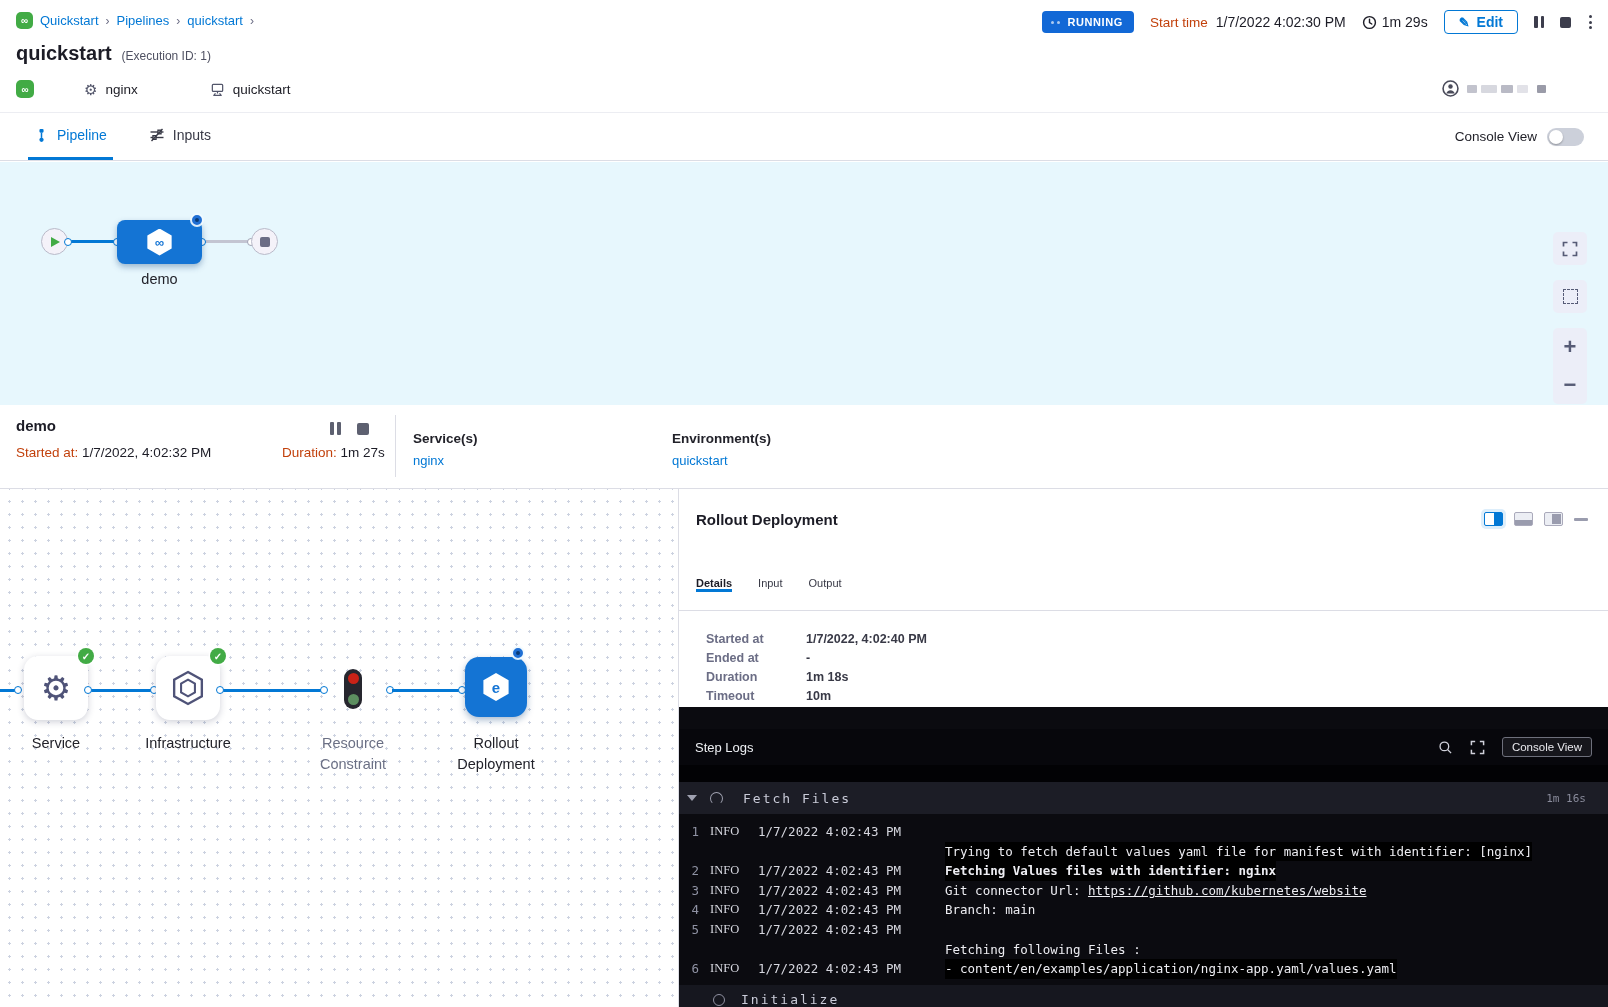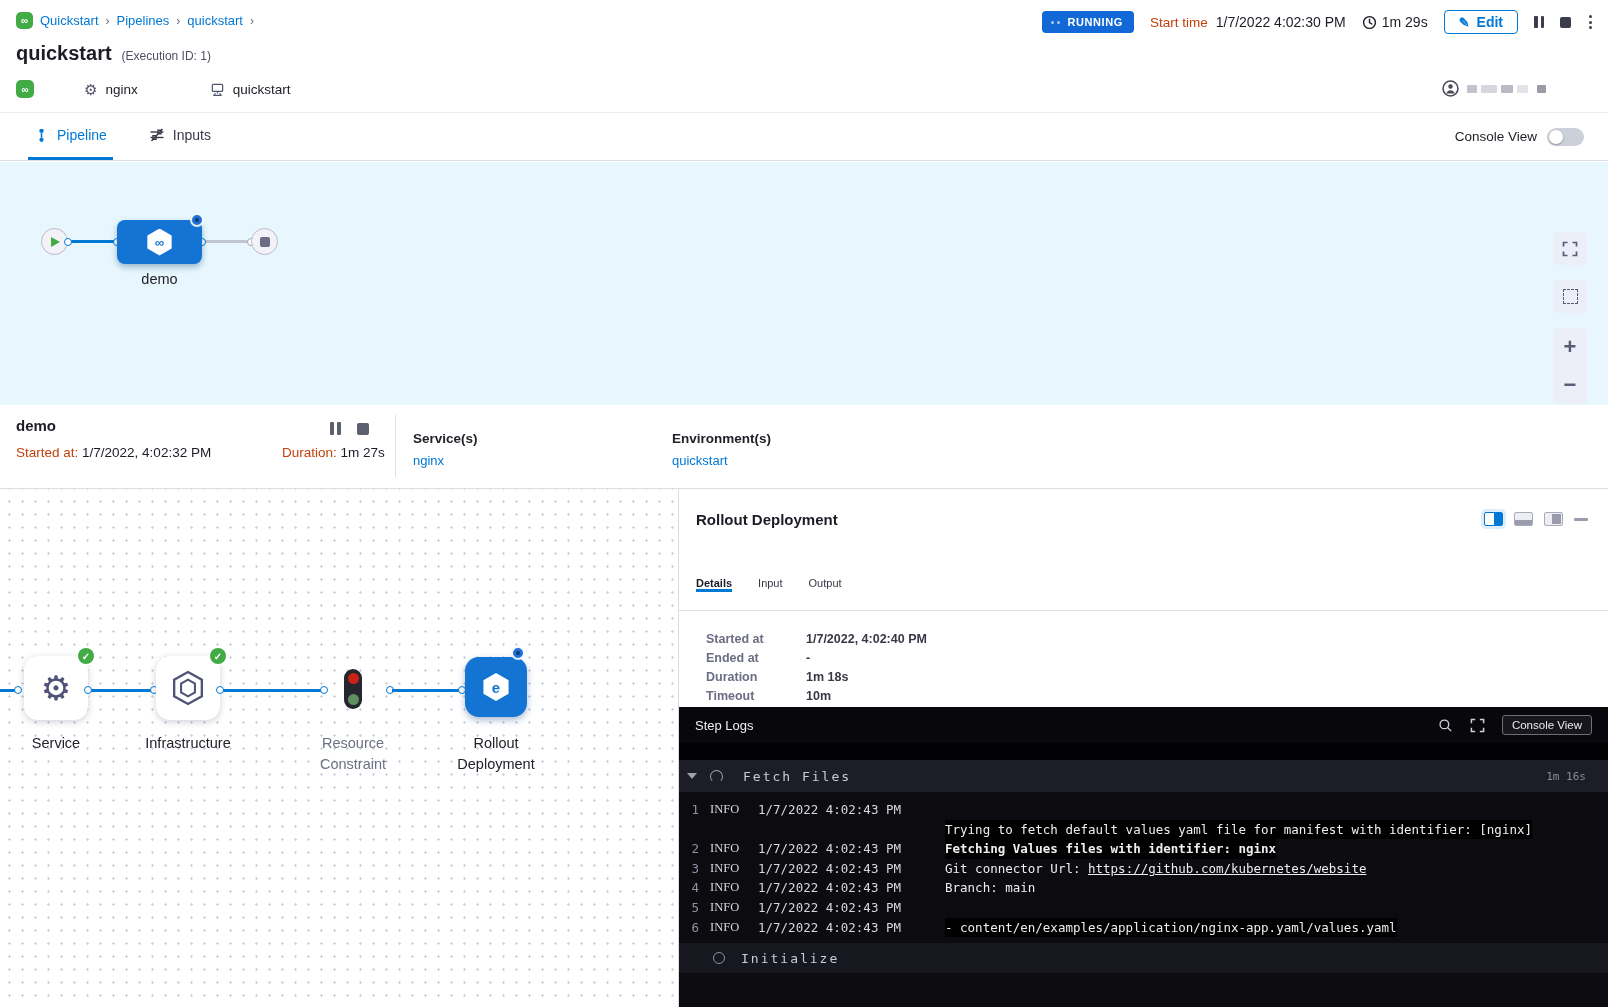--- a/index.html
+++ b/index.html
@@ -120,21 +120,21 @@
   .panel-tab.active { font-weight:bold; color:#1c1c26; border-bottom-color:#0278d5; }
   .panel-sep { position:absolute; left:0; right:0; top:121px; border-top:1px solid #dcdde5; }
   .fields { position:absolute; left:27px; top:143px; display:grid; grid-template-columns:100px auto; row-gap:5px; font-size:12.5px; }
   .f-label { color:#6b6d85; font-weight:bold; }
   .f-value { color:#383946; font-weight:bold; }
 
   
   #console { position:absolute; left:0; right:0; top:218px; bottom:0; background:#0b0b10;
     font-family:"DejaVu Sans Mono", monospace; }
   .console-head { height:34px; background:#07070c; display:flex; align-items:center; padding:18px 16px;
-    font-family:"Liberation Sans", sans-serif; }
+    font-family:"Liberation Sans", sans-serif;margin-top:22px; }
   .console-head-title { color:#eef0f4; font-size:13px; }
   .console-head-right { margin-left:auto; display:flex; align-items:center; gap:17px; }
   .btn-console-view { font-size:11.5px; color:#e9e9ee; border:1px solid #6e707c; border-radius:3px;
     background:#16161c; padding:3px 9px; cursor:pointer; }
   .console-gap { height:17px; background:#020205; }
   .sect-row { height:32px; background:#1c1d26; display:flex; align-items:center; padding-left:8px; cursor:pointer; }
   .chev-down { width:0; height:0; border-left:5px solid transparent; border-right:5px solid transparent; border-top:6px solid #9fa1b0; }
   .spin-arc { width:13px; height:13px; border-radius:50%; border:1.8px solid #9fa1b0; border-bottom-color:transparent; margin-left:13px; }
   .sect-name { margin-left:20px; font-size:13px; color:#c9cbd8; letter-spacing:2px; }
   .sect-dur { margin-left:auto; margin-right:22px; font-size:11px; color:#898b9b; }
@@ -443,20 +443,23 @@
         <div class="log-row">
           <span class="ln">3</span><span class="lvl">INFO</span><span class="time">1/7/2022 4:02:43 PM</span><span class="msg">Git connector Url: </span><span class="loglink">https://github.com/kubernetes/website</span>
         </div>
         <div class="log-row">
           <span class="ln">4</span><span class="lvl">INFO</span><span class="time">1/7/2022 4:02:43 PM</span><span class="msg">Branch: main</span>
         </div>
         <div class="log-row">
           <span class="ln">5</span><span class="lvl">INFO</span><span class="time">1/7/2022 4:02:43 PM</span><span class="msg"></span>
         </div>
         <div class="log-row">
+          <span class="ln"></span><span class="lvl"></span><span class="time"></span><span class="msg">Fetching following Files :</span>
+        </div>
+        <div class="log-row">
           <span class="ln">6</span><span class="lvl">INFO</span><span class="time">1/7/2022 4:02:43 PM</span><span class="msg hl">- content/en/examples/application/nginx-app.yaml/values.yaml</span>
         </div>
       </div>
 
       <div class="init-row">
         <span class="init-circle"></span>
         <span class="init-name">Initialize</span>
       </div>
     </div>
   </div>

